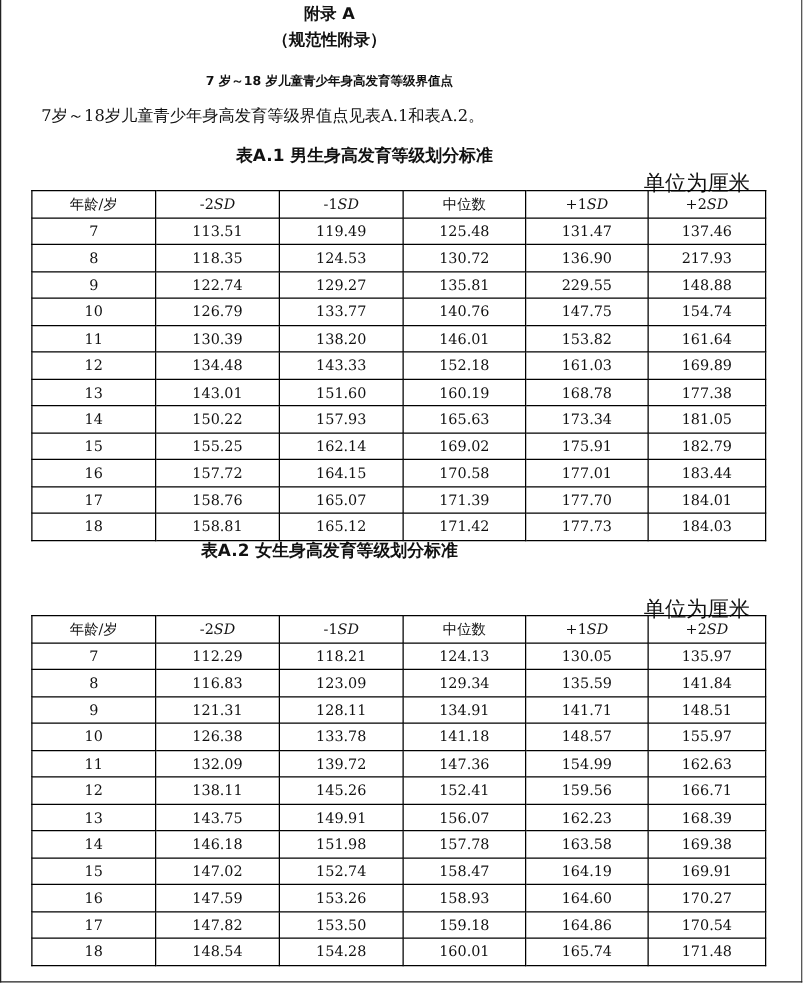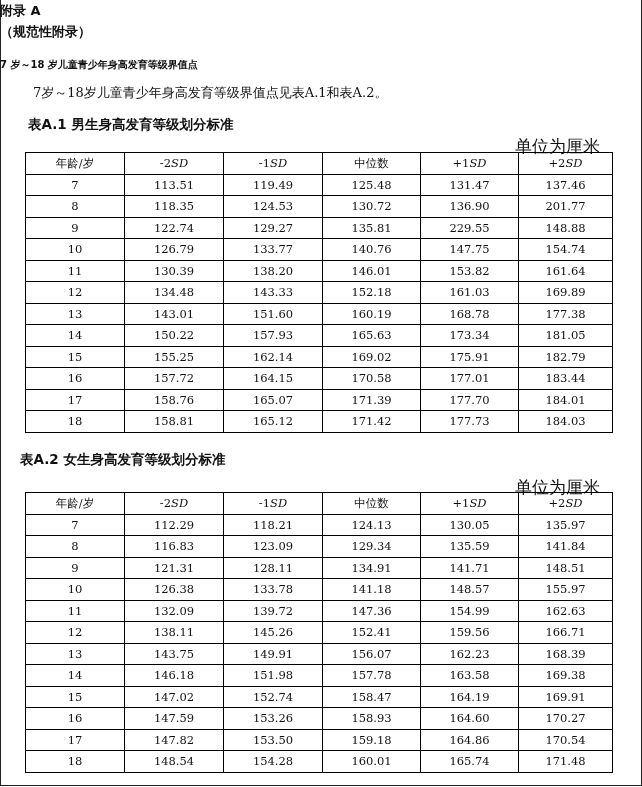--- a/index.html
+++ b/index.html
@@ -1,27 +1,27 @@
 <!DOCTYPE html>
 <html><head>
 <meta charset="utf-8">
 <style>
   html, body { margin: 0; padding: 0; background: #fff; }
   body { width: 642px; height: 787px; position: relative; overflow: hidden;
          font-family: "DejaVu Serif", "Liberation Serif", serif; color: #111; }
   .frame { position: absolute; left: 0; top: 0; width: 640px; height: 785px;
            border: 1px solid #222; border-top: none; }
-  .center { position: absolute; left: 0; width: 527px; }
+  .center { position: absolute; left: 0; width: 527px; text-align: center; }
   .h-appendix { top: 2px; font-size: 13px; font-weight: bold; font-family: "DejaVu Sans", sans-serif; }
   .h-normative { top: 23px; font-size: 13px; font-weight: bold; font-family: Liberation Mono, monospace; }
   .h-title { top: 58px; font-size: 10px; font-weight: bold; font-family: "DejaVu Sans", sans-serif; }
   .intro { position: absolute; left: 33px; top: 84px; font-size: 13px; }
   .tcaption { font-size: 13.5px; font-weight: bold; font-family: "DejaVu Sans", sans-serif; }
   .cap1 { top: 116px; margin-left: 28px; }
-  .cap2 { top: 451px; margin-left: 20px; }
+  .cap2 { top: 432px; }
   .unit { position: absolute; right: 42px; font-size: 17px; }
   .unit1 { top: 135px; }
   .unit2 { top: 476px; }
   table.grid { position: absolute; left: 25px; width: 587px; border-collapse: collapse;
                font-size: 11.5px; table-layout: fixed; }
   table.grid td, table.grid th { border: 1px solid #000; text-align: center; height: 20.5px;
                padding: 0; font-weight: normal; }
   table.t1 { top: 152px; }
   table.t2 { top: 492px; }
   col.c0 { width: 99px; } col.c1 { width: 99px; } col.c2 { width: 99px; }
@@ -68,21 +68,21 @@
         <td>125.48</td>
         <td>131.47</td>
         <td>137.46</td>
       </tr>
       <tr>
         <td>8</td>
         <td>118.35</td>
         <td>124.53</td>
         <td>130.72</td>
         <td>136.90</td>
-        <td>201.77</td>
+        <td>217.93</td>
       </tr>
       <tr>
         <td>9</td>
         <td>122.74</td>
         <td>129.27</td>
         <td>135.81</td>
         <td>229.55</td>
         <td>148.88</td>
       </tr>
       <tr>

